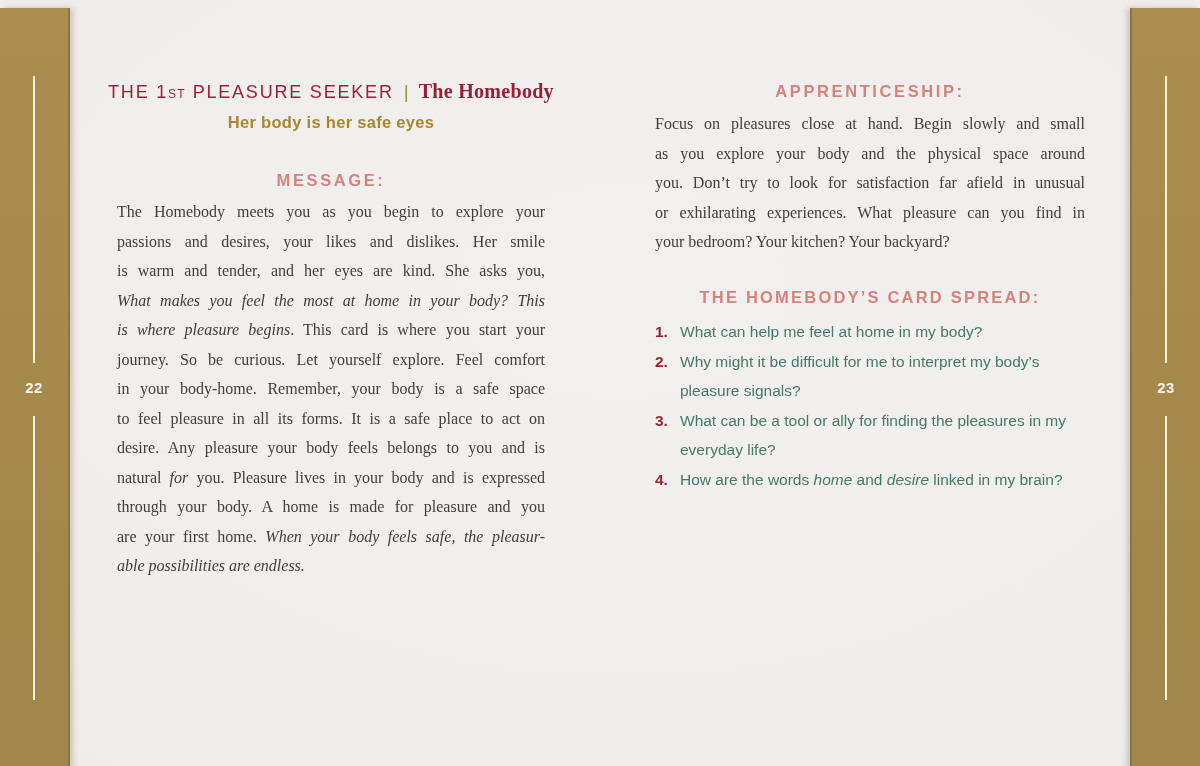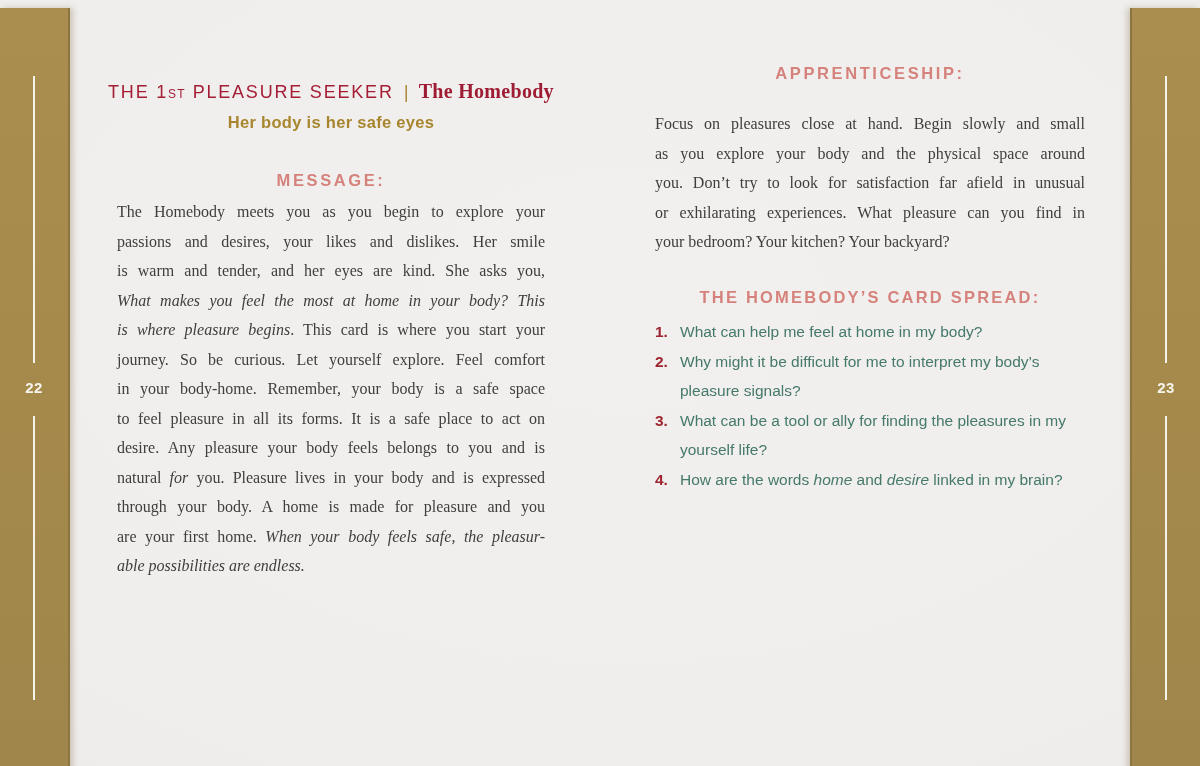--- a/index.html
+++ b/index.html
@@ -41,21 +41,21 @@
     position:absolute; top:113px; left:0; width:100%; text-align:center;
     color:#a8862f; font-family:"Liberation Sans", sans-serif; font-weight:700; font-size:16.5px; letter-spacing:.3px;
   }
   
   .heading{
     position:absolute; left:0; width:100%; text-align:center;
     color:#d6827c; font-family:"Liberation Sans", sans-serif;
     font-weight:700; font-size:16.5px; letter-spacing:2.6px;
   }
   #message-heading{top:171px;}
-  #apprenticeship-heading{top:64px;}
+  #apprenticeship-heading{top:82px;}
   #spread-heading{top:288px; letter-spacing:2.2px;}
 
   
   .para{position:absolute; left:0; width:100%; color:#413d3c; font-size:16px;}
   #message-para{top:197px;}
   #apprenticeship-para{top:109px;}
   .para .line{
     height:29.5px; line-height:29.5px;
     text-align:justify; text-align-last:justify;
   }
@@ -143,21 +143,21 @@
           <span class="num">2.</span>
           <div class="item-lines">
             <div class="line"><span>Why might it be difficult for me to interpret my body’s</span></div>
             <div class="line"><span>pleasure signals?</span></div>
           </div>
         </div>
         <div class="spread-item">
           <span class="num">3.</span>
           <div class="item-lines">
             <div class="line"><span>What can be a tool or ally for finding the pleasures in my</span></div>
-            <div class="line"><span>yourself life?</span></div>
+            <div class="line"><span>everyday life?</span></div>
           </div>
         </div>
         <div class="spread-item">
           <span class="num">4.</span>
           <div class="item-lines">
             <div class="line"><span>How are the words </span><span class="it">home</span><span> and </span><span class="it">desire</span><span> linked in my brain?</span></div>
           </div>
         </div>
       </div>
   </div>

